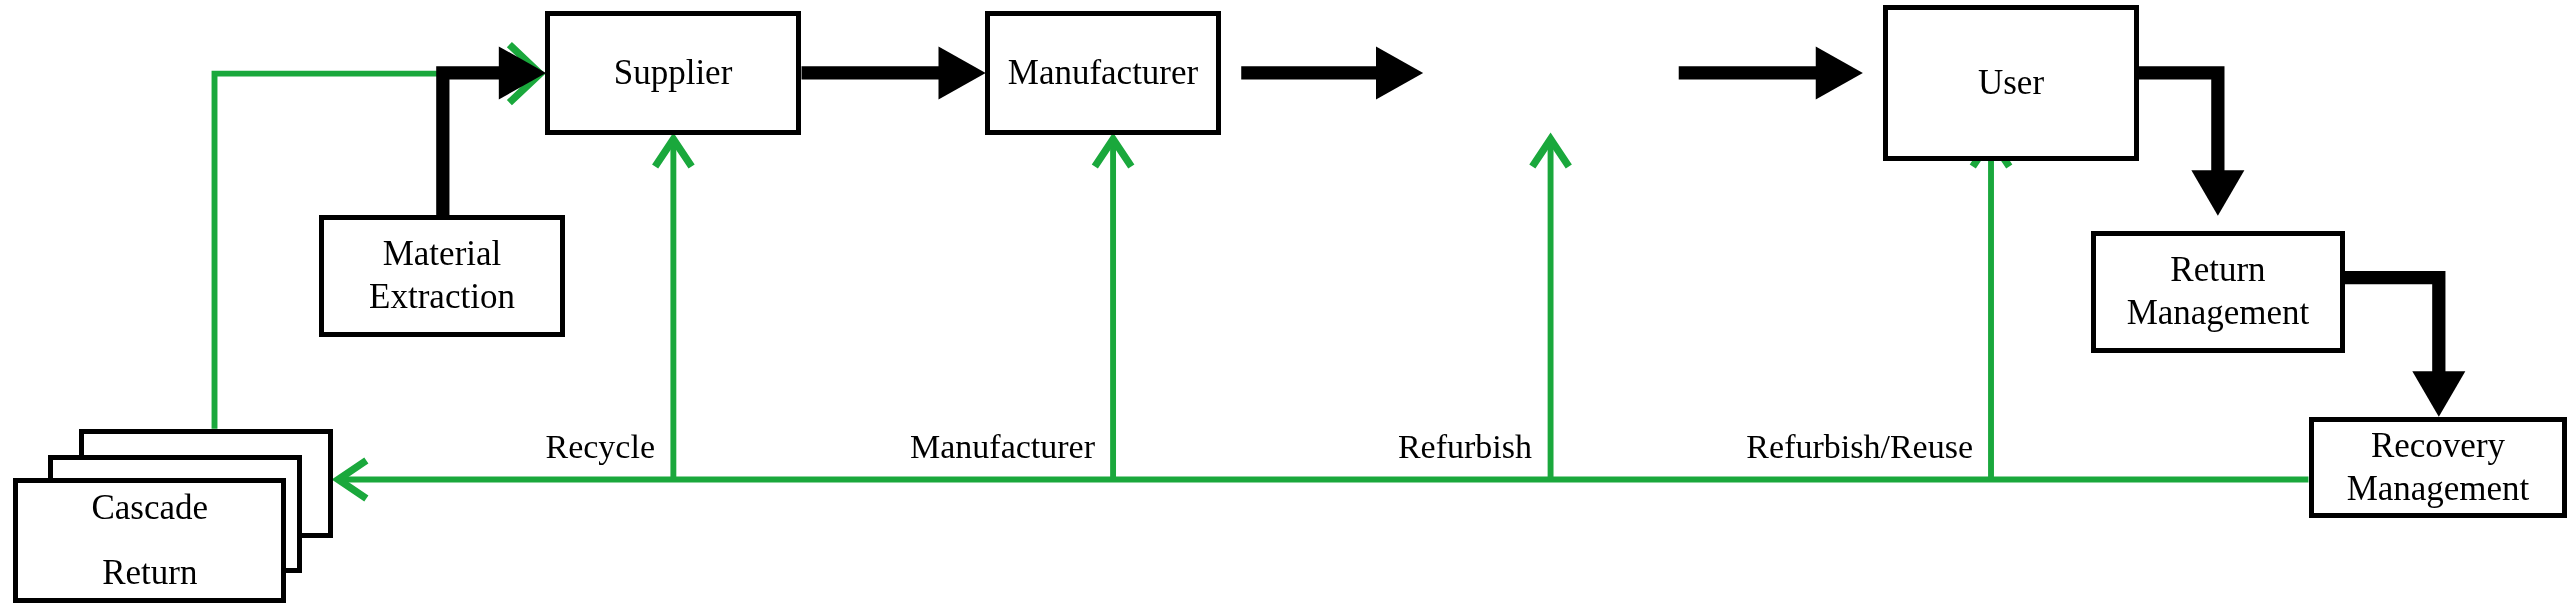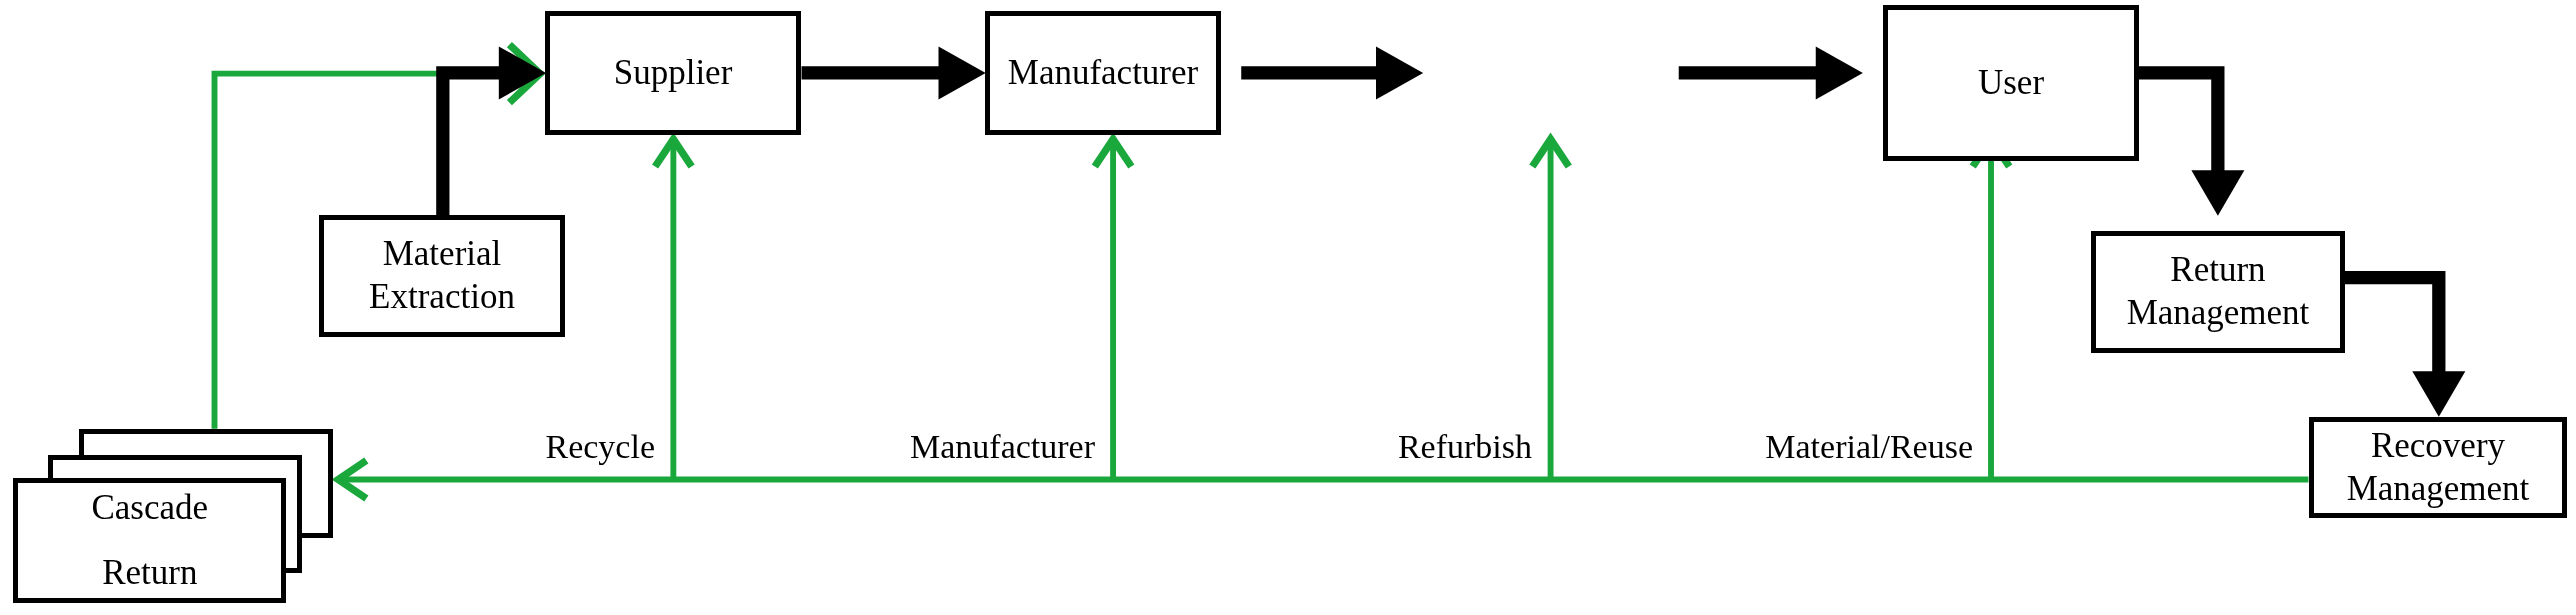--- a/index.html
+++ b/index.html
@@ -142,16 +142,16 @@
   <div class="node cascade-back"></div>
   <div class="node cascade-mid"></div>
   <div class="node cascade-front">
     <span>Cascade</span>
     <span>Return</span>
   </div>
 
   <div class="flow-label fl-recycle">Recycle</div>
   <div class="flow-label fl-remanufacture">Manufacturer</div>
   <div class="flow-label fl-refurbish">Refurbish</div>
-  <div class="flow-label fl-repaired">Material/Reuse</div>
+  <div class="flow-label fl-repaired">Refurbish/Reuse</div>
 
 </div>
 
 
 </body></html>

